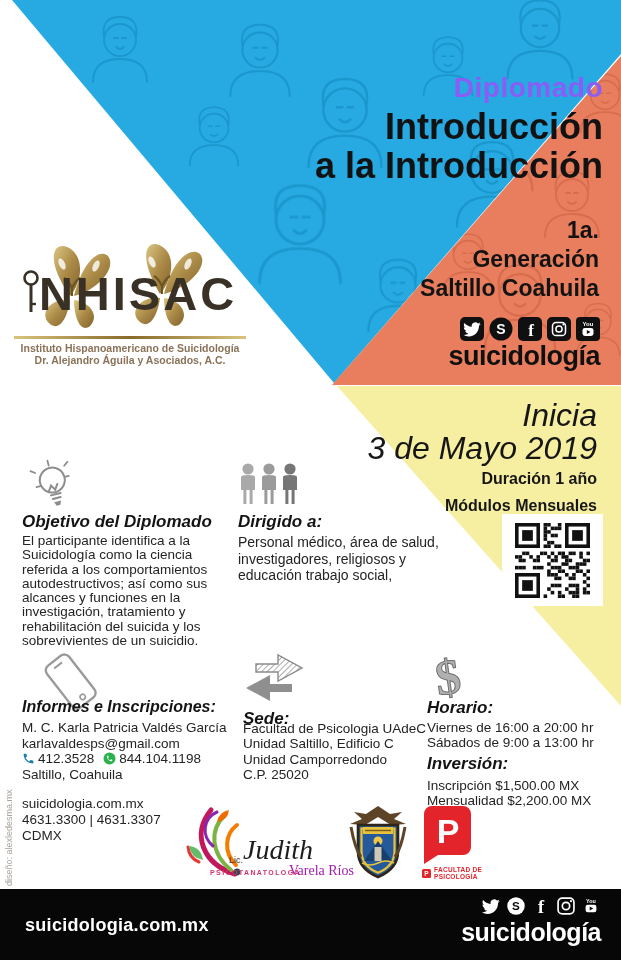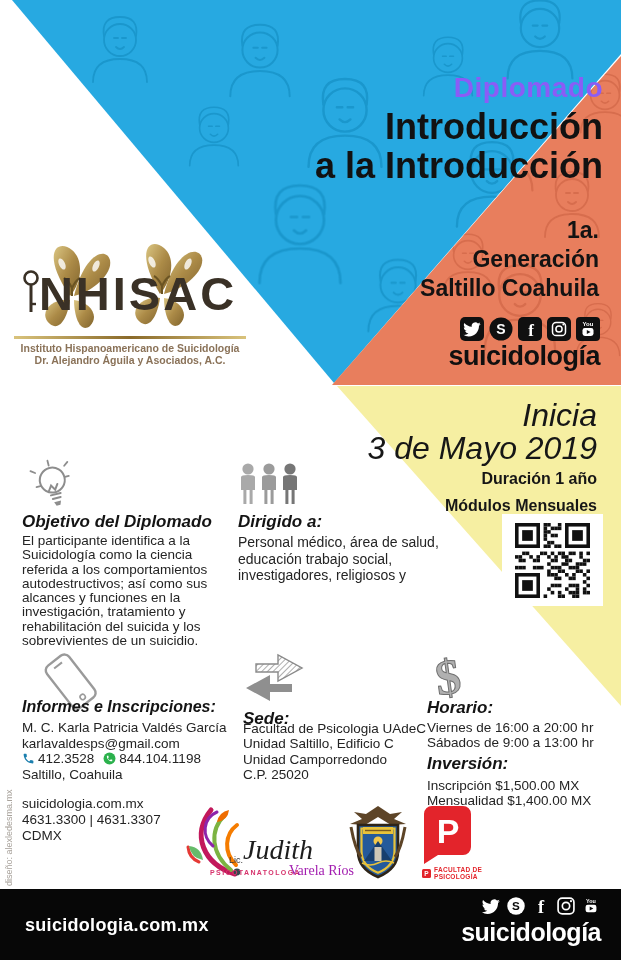--- a/index.html
+++ b/index.html
@@ -365,22 +365,22 @@
       </g>
       <g fill="#767676" transform="translate(52,0)">
         <circle cx="0" cy="7" r="5.6"></circle>
           <path d="M-7,15 Q-7,13 0,13 Q7,13 7,15 L7,28 h-2.4 v14 h-3 v-14 h-3.2 v14 h-3 v-14 H-7 z"></path>
       </g>
     </g>
   </svg>
   <div class="abs sec-title aud-title">Dirigido a:</div>
   <div class="abs body-txt aud-body">
     <div>Personal médico, área de salud,</div>
+    <div>investigadores, religiosos y</div>
     <div>educación trabajo social,</div>
-    <div>investigadores, religiosos y</div>
   </div>
 
   <svg class="abs" style="left:34px;top:653px;" width="74" height="58" viewBox="0 0 74 58">
     <g transform="rotate(-38 37 29)">
       <rect x="23" y="2" width="28" height="53" rx="6" fill="#fff" stroke="#9a9a9a" stroke-width="2.4"></rect>
       <line x1="32" y1="8" x2="42" y2="8" stroke="#9a9a9a" stroke-width="2"></line>
       <circle cx="37" cy="48" r="2.6" fill="none" stroke="#9a9a9a" stroke-width="1.6"></circle>
     </g>
   </svg>
   <div class="abs sec-title contact-title">Informes e Inscripciones:</div>
@@ -429,21 +429,21 @@
     <text x="22" y="46" text-anchor="middle" font-size="50" font-weight="bold" font-family="Liberation Serif, serif" fill="#b0b0b0" stroke="#6f6f6f" stroke-width="1" transform="rotate(-8 22 29)">$</text>
   </svg>
   <div class="abs sec-title hor-title">Horario:</div>
   <div class="abs body-txt hor-body">
     <div>Viernes de 16:00 a 20:00 hr</div>
     <div>Sábados de 9:00 a 13:00 hr</div>
   </div>
   <div class="abs sec-title inv-title">Inversión:</div>
   <div class="abs body-txt inv-body">
     <div>Inscripción $1,500.00 MX</div>
-    <div>Mensualidad $1,400.00 MX</div>
+    <div>Mensualidad $2,200.00 MX</div>
   </div>
 
   <svg class="abs" style="left:183px;top:802px;" width="64" height="78" viewBox="0 0 64 78">
     <g fill="none" stroke-linecap="round">
       <path d="M52,72 C20,62 8,32 28,8" stroke="#c2185b" stroke-width="5"></path>
       <path d="M48,68 C28,52 26,28 42,13" stroke="#7cb342" stroke-width="4"></path>
       <path d="M53,63 C40,50 42,32 54,23" stroke="#f57c00" stroke-width="4"></path>
       <path d="M30,44 C18,34 20,16 34,10" stroke="#8e24aa" stroke-width="3"></path>
       <path d="M16,60 q-10,-4 -11,-15" stroke="#e53935" stroke-width="3"></path>
     </g>

